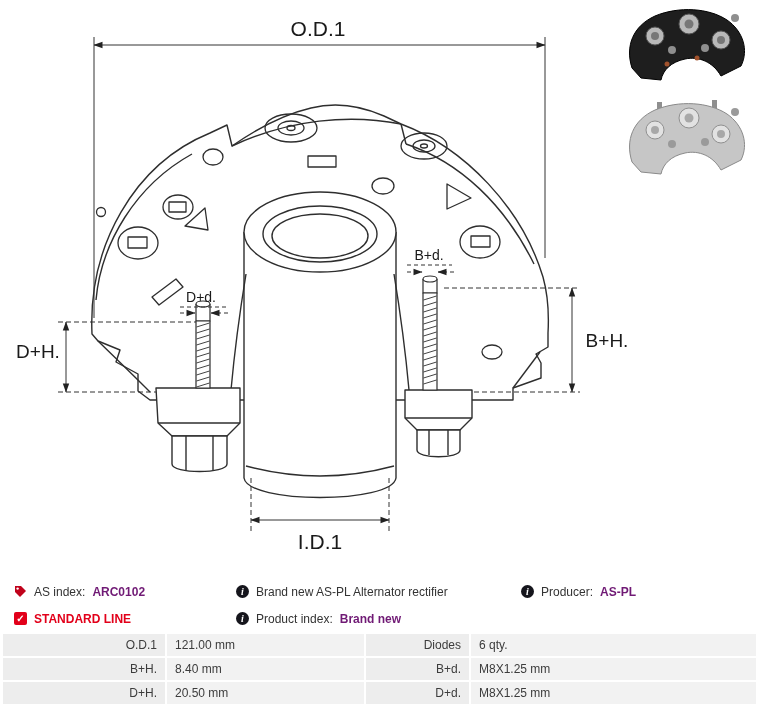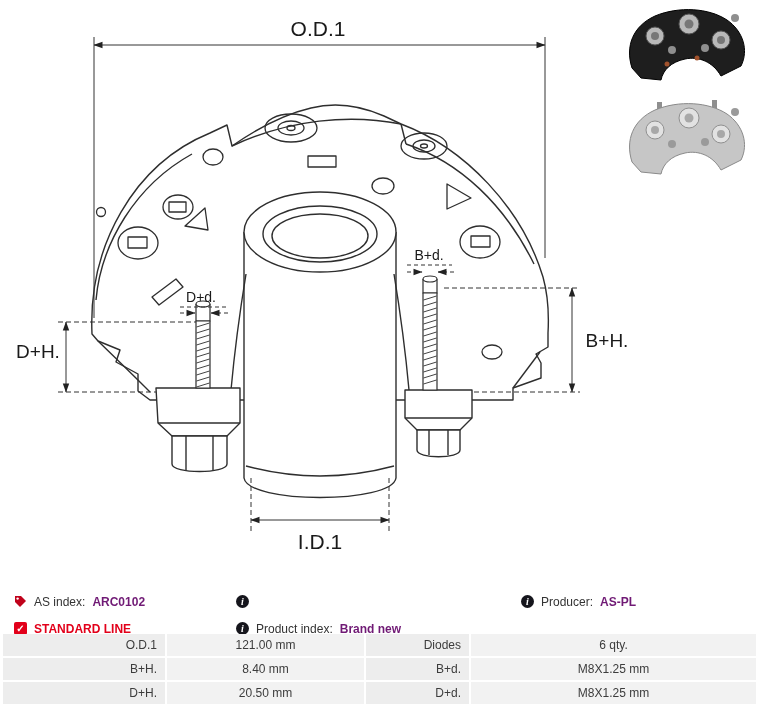--- a/index.html
+++ b/index.html
@@ -5,41 +5,41 @@
   * { margin:0; padding:0; box-sizing:border-box; }
   html,body { width:759px; height:727px; background:#fff; font-family:"Liberation Sans", sans-serif; overflow:hidden; }
   body { position:relative; }
 
   .drawing { position:absolute; top:0; left:0; }
   svg text { font-family:"Liberation Sans", sans-serif; fill:#1a1a1a; }
 
   .photos { position:absolute; top:6px; right:2px; width:140px; }
   .photo { width:138px; height:88px; margin-bottom:4px; }
 
-  .info { position:absolute; top:578px; left:0; width:682px; font-size:12px; color:#333;margin-top:10px; }
+  .info { position:absolute; top:578px; left:0; width:682px; font-size:12px; color:#333; }
   .info-row { position:relative; height:27px; }
   .info-cell { position:absolute; top:0; height:27px; display:flex; align-items:center; gap:7px; white-space:nowrap; }
   .c1 { left:14px; } .c2 { left:236px; } .c3 { left:521px; }
   .info-cell b { color:#701a75; }
   .standard { color:#e2001a; font-weight:bold; }
 
   .info-icon { display:inline-block; width:13px; height:13px; border-radius:50%;
     background:#15151c; color:#fff; font-size:10px; font-weight:bold; font-style:italic;
     text-align:center; line-height:13px; font-family:"Liberation Serif", serif; flex:0 0 13px; }
   .check-icon { display:inline-block; width:13px; height:13px; border-radius:2px;
     background:#e2001a; color:#fff; font-size:10px; font-weight:bold;
     text-align:center; line-height:13px; flex:0 0 13px; }
   .tag-icon { flex:0 0 13px; width:13px; height:13px; }
   .logo-wrap { position:absolute; left:540px; top:0; }
 
   table.spec { position:absolute; top:632px; left:1px; width:757px;
     border-collapse:separate; border-spacing:2px; }
   table.spec td { font-size:12px; color:#3c3c3c; padding:4px 8px; height:13px; }
   td.lbl { background:#ededed; text-align:right; }
-  td.val { background:#f2f2f2; text-align:center; }
+  td.val { background:#f2f2f2; }
 </style>
 </head>
 <body>
 
 <div class="drawing">
 <svg width="759" height="572" viewBox="0 0 759 572">
   <defs>
     <marker id="arr" viewBox="0 0 10 10" refX="9.5" refY="5" markerWidth="10" markerHeight="10" orient="auto-start-reverse">
       <path d="M1,1.8 L10,5 L1,8.2 Z" fill="#222"></path>
     </marker>
@@ -229,20 +229,21 @@
     <div class="info-cell c1">
       <svg class="tag-icon" viewBox="0 0 13 13">
         <path d="M7,1 L12,6 L6,12 L1,7 L1,1 Z" fill="#c0021b"></path>
         <circle cx="3.6" cy="3.6" r="1.2" fill="#fff"></circle>
       </svg>
       <span>AS index:</span>
       <b>ARC0102</b>
     </div>
     <div class="info-cell c2">
       <span class="info-icon">i</span>
+      <span>Brand new AS-PL Alternator rectifier</span>
     </div>
     <div class="info-cell c3">
       <span class="info-icon">i</span>
       <span>Producer:</span>
       <b>AS-PL</b>
     </div>
   </div>
   <div class="info-row">
     <div class="info-cell c1">
       <span class="check-icon">✓</span>

